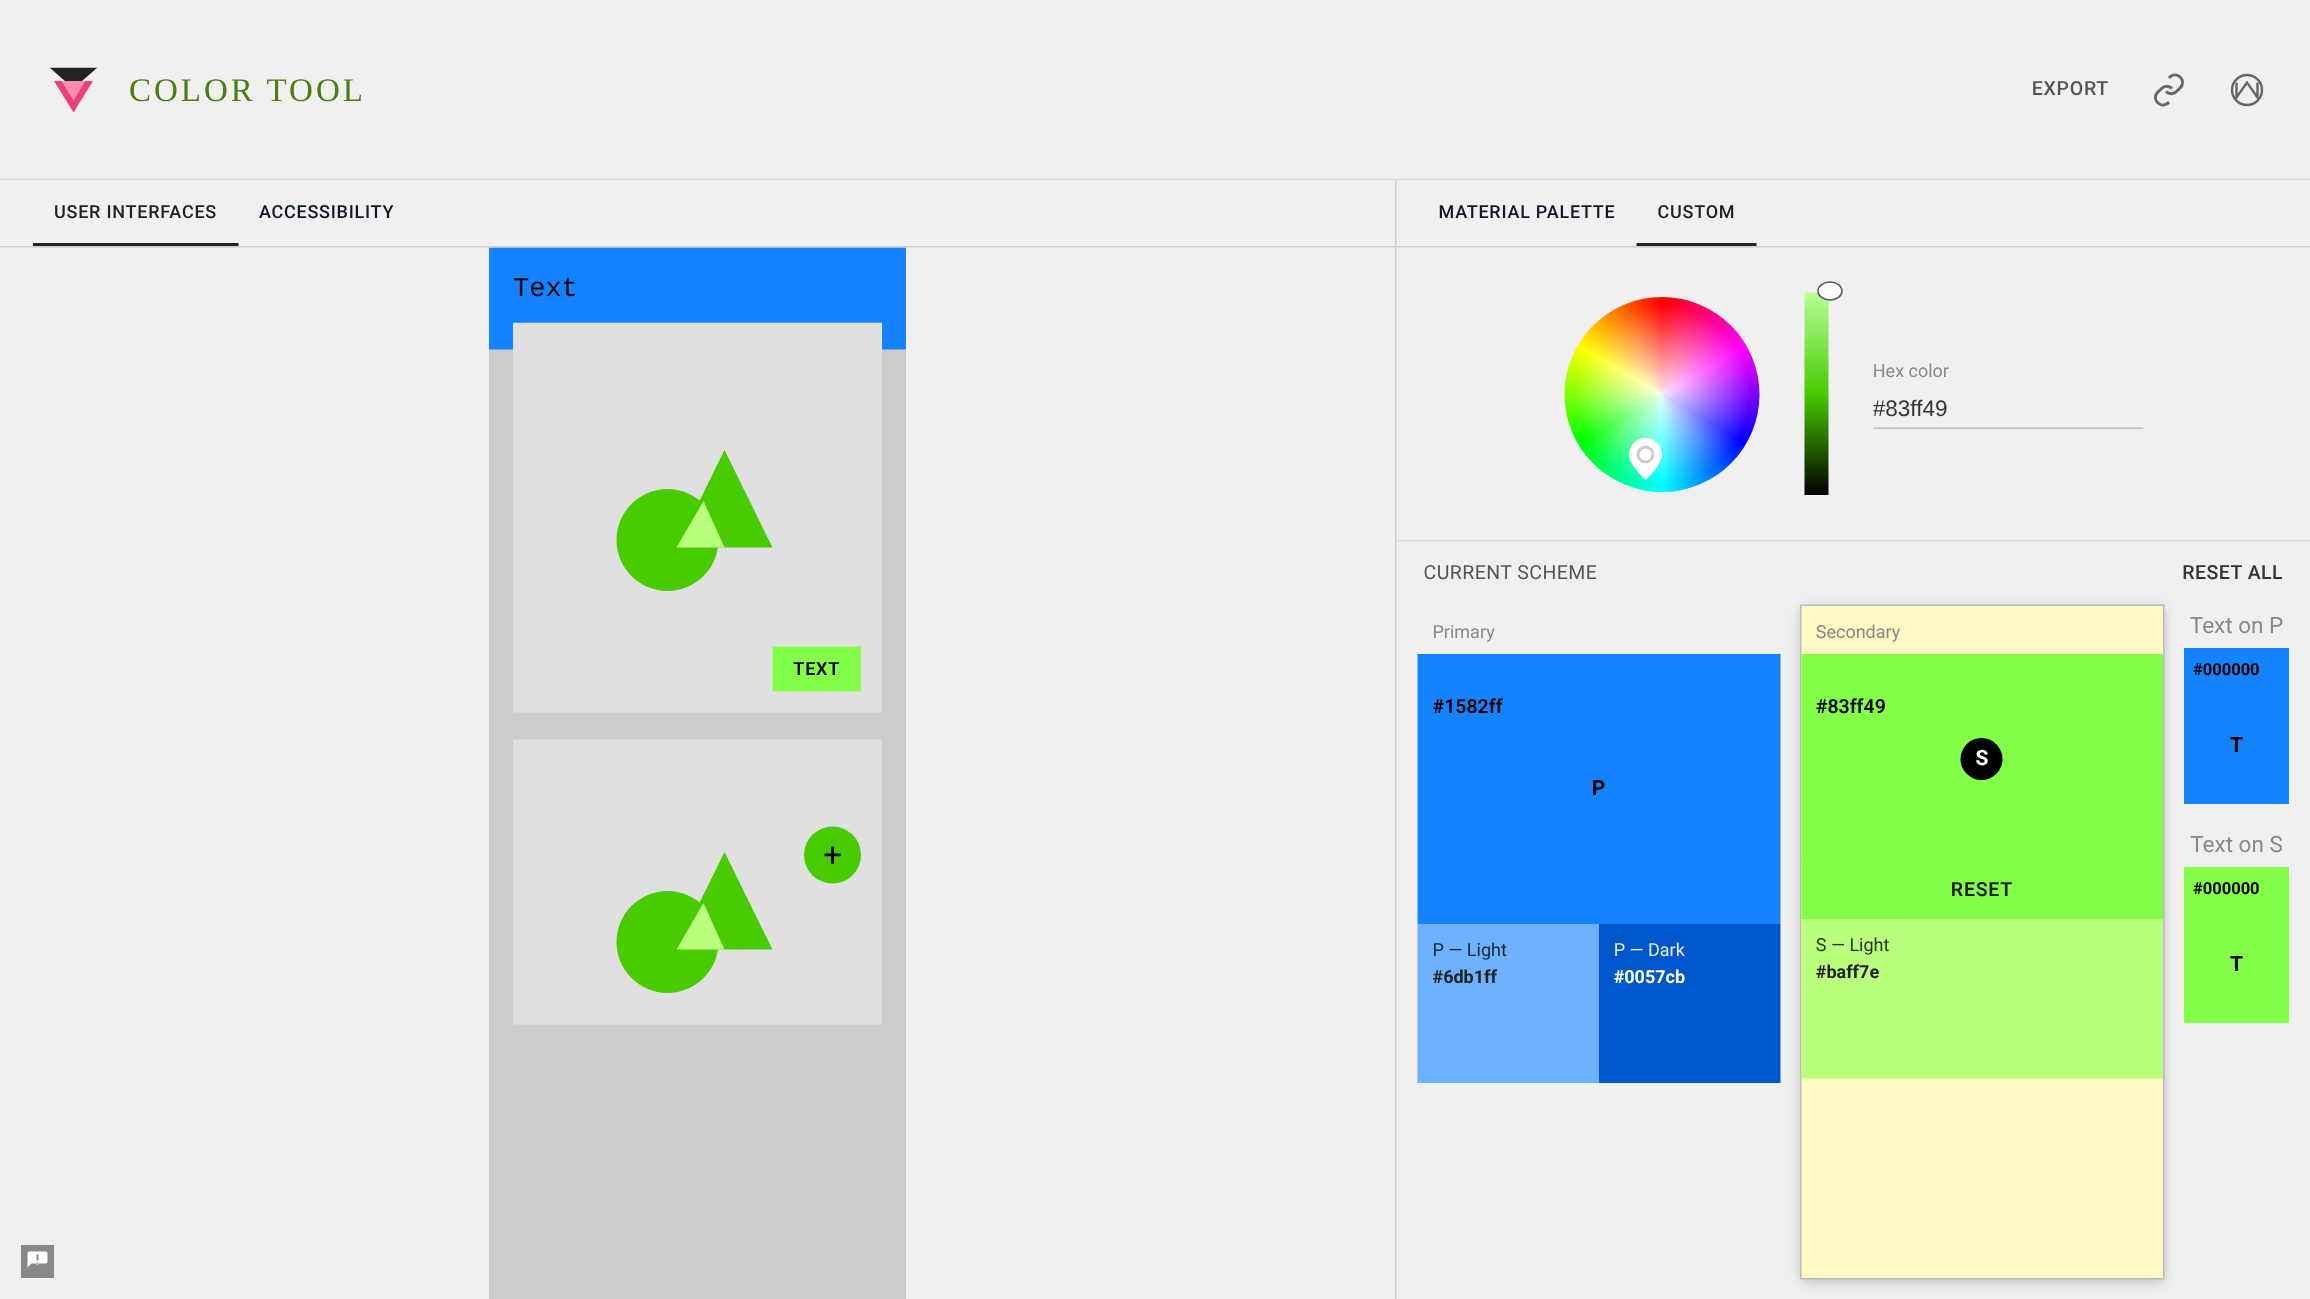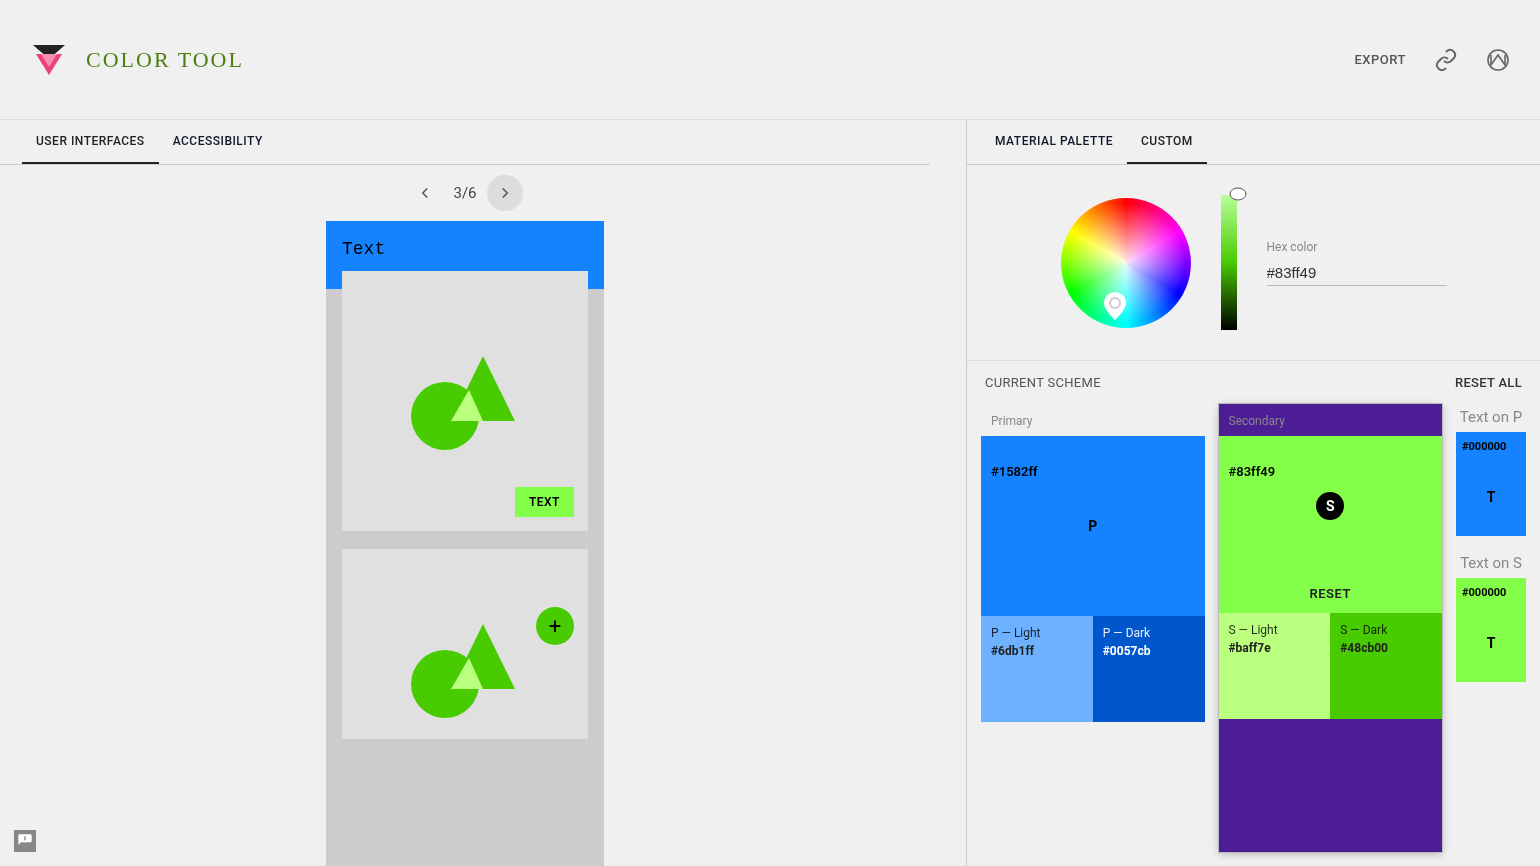--- a/index.html
+++ b/index.html
@@ -42,21 +42,20 @@
   font-weight: 500;
   color: #555;
   letter-spacing: 0.5px;
   cursor: pointer;
   margin-left: 41px;
 }
 .icon-btn { color: #666; cursor: pointer; display:flex; align-items:center; }
 .main {
   display: flex;
   height: calc(100% - 120px);
-  gap: 36px;
 }
 .left-pane {
   flex: 0 0 930px;
   display: flex;
   flex-direction: column;
 }
 .tabs {
   display: flex;
   padding: 0 22px;
   border-bottom: 1px solid #ccc;
@@ -234,21 +233,21 @@
   padding: 0 14px 14px;
 }
 .swatch-col {
   flex: 1;
   display: flex;
   flex-direction: column;
   padding: 10px 0 0;
 }
 .swatch-col.selected {
   box-shadow: 0 0 0 1px #bbb, 0 2px 8px rgba(0,0,0,0.25);
-  background: #4c1d95;
+  background: #fef9c3;
 }
 .swatch-col-title { font-size: 12px; color: #888; padding: 0 10px 8px; }
 .main-swatch {
   height: 180px;
   position: relative;
   padding: 28px 10px;
   font-size: 13px;
   font-weight: 600;
 }
 .swatch-letter {
@@ -355,33 +354,20 @@
     </div>
   </div>
 </div>
 
 <div class="main">
   <div class="left-pane">
     <div class="tabs">
       <div class="tab active">USER INTERFACES</div>
       <div class="tab">ACCESSIBILITY</div>
     </div>
-    <div class="pager">
-      <div class="pager-btn">
-        <svg width="18" height="18" viewBox="0 0 24 24" fill="none" stroke="currentColor" stroke-width="2">
-            <polyline points="15 18 9 12 15 6"></polyline>
-          </svg>
-      </div>
-      <div class="pager-label">3/6</div>
-      <div class="pager-btn next">
-        <svg width="18" height="18" viewBox="0 0 24 24" fill="none" stroke="currentColor" stroke-width="2">
-            <polyline points="9 18 15 12 9 6"></polyline>
-          </svg>
-      </div>
-    </div>
     <div class="preview-wrap">
       <div class="phone">
         <div class="phone-appbar">
           <div class="phone-appbar-text">Text</div>
         </div>
         <div class="phone-body">
           <div class="card">
             <svg viewBox="0 0 120 110">
               <circle cx="40" cy="70" r="34" fill="#48cb00"></circle>
               <polygon points="78,10 110,75 46,75" fill="#48cb00"></polygon>
@@ -457,24 +443,20 @@
         <div class="main-swatch" style="background:#83ff49; color:#000; height:140px">
           <span>#83ff49</span>
           <span class="swatch-letter chip">S</span>
         </div>
         <div class="reset-btn" style="background:#83ff49">RESET</div>
         <div class="sub-swatches">
           <div class="sub-swatch" style="background:#baff7e">
             <div class="sub-label">S — Light</div>
             <div class="sub-hex">#baff7e</div>
           </div>
-          <div class="sub-swatch" style="background:#48cb00">
-            <div class="sub-label">S — Dark</div>
-            <div class="sub-hex">#48cb00</div>
-          </div>
         </div>
       </div>
 
       <div class="text-col">
         <div class="text-swatch-block">
           <div class="text-swatch-title">Text on P</div>
           <div class="text-swatch" style="background:#1582ff; color:#000">
             <span>#000000</span>
             <span class="text-swatch-letter">T</span>
           </div>

